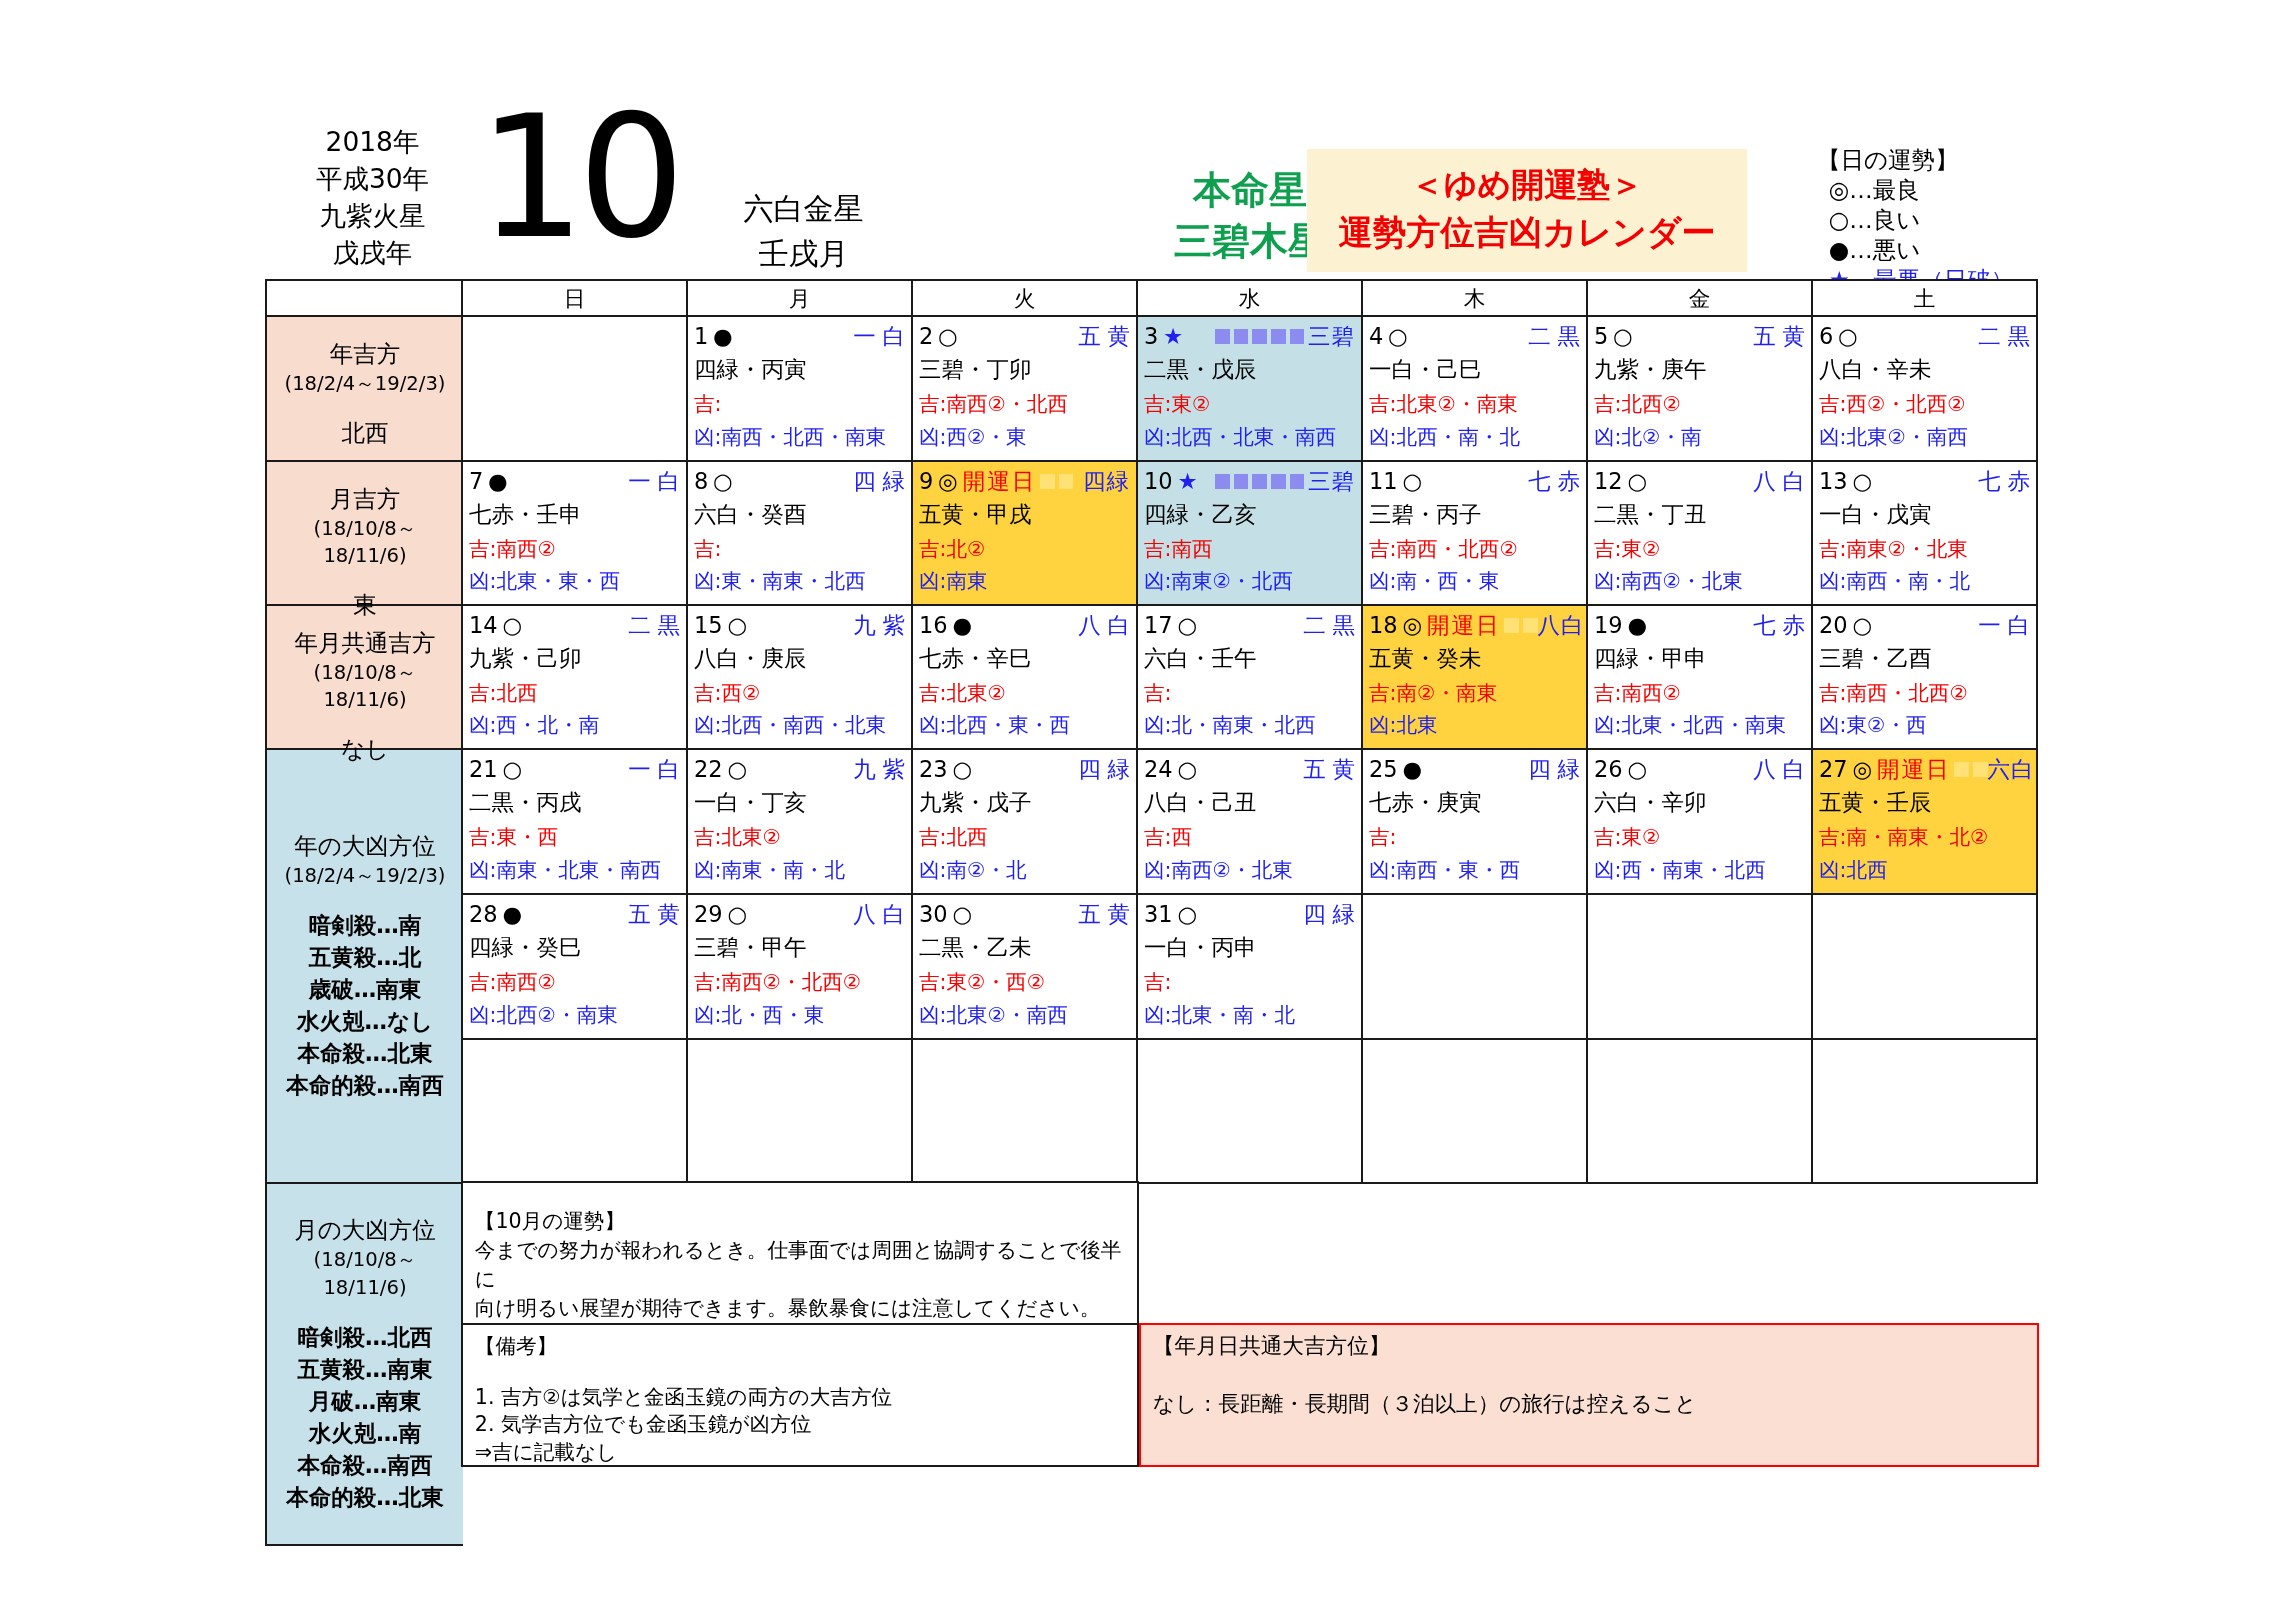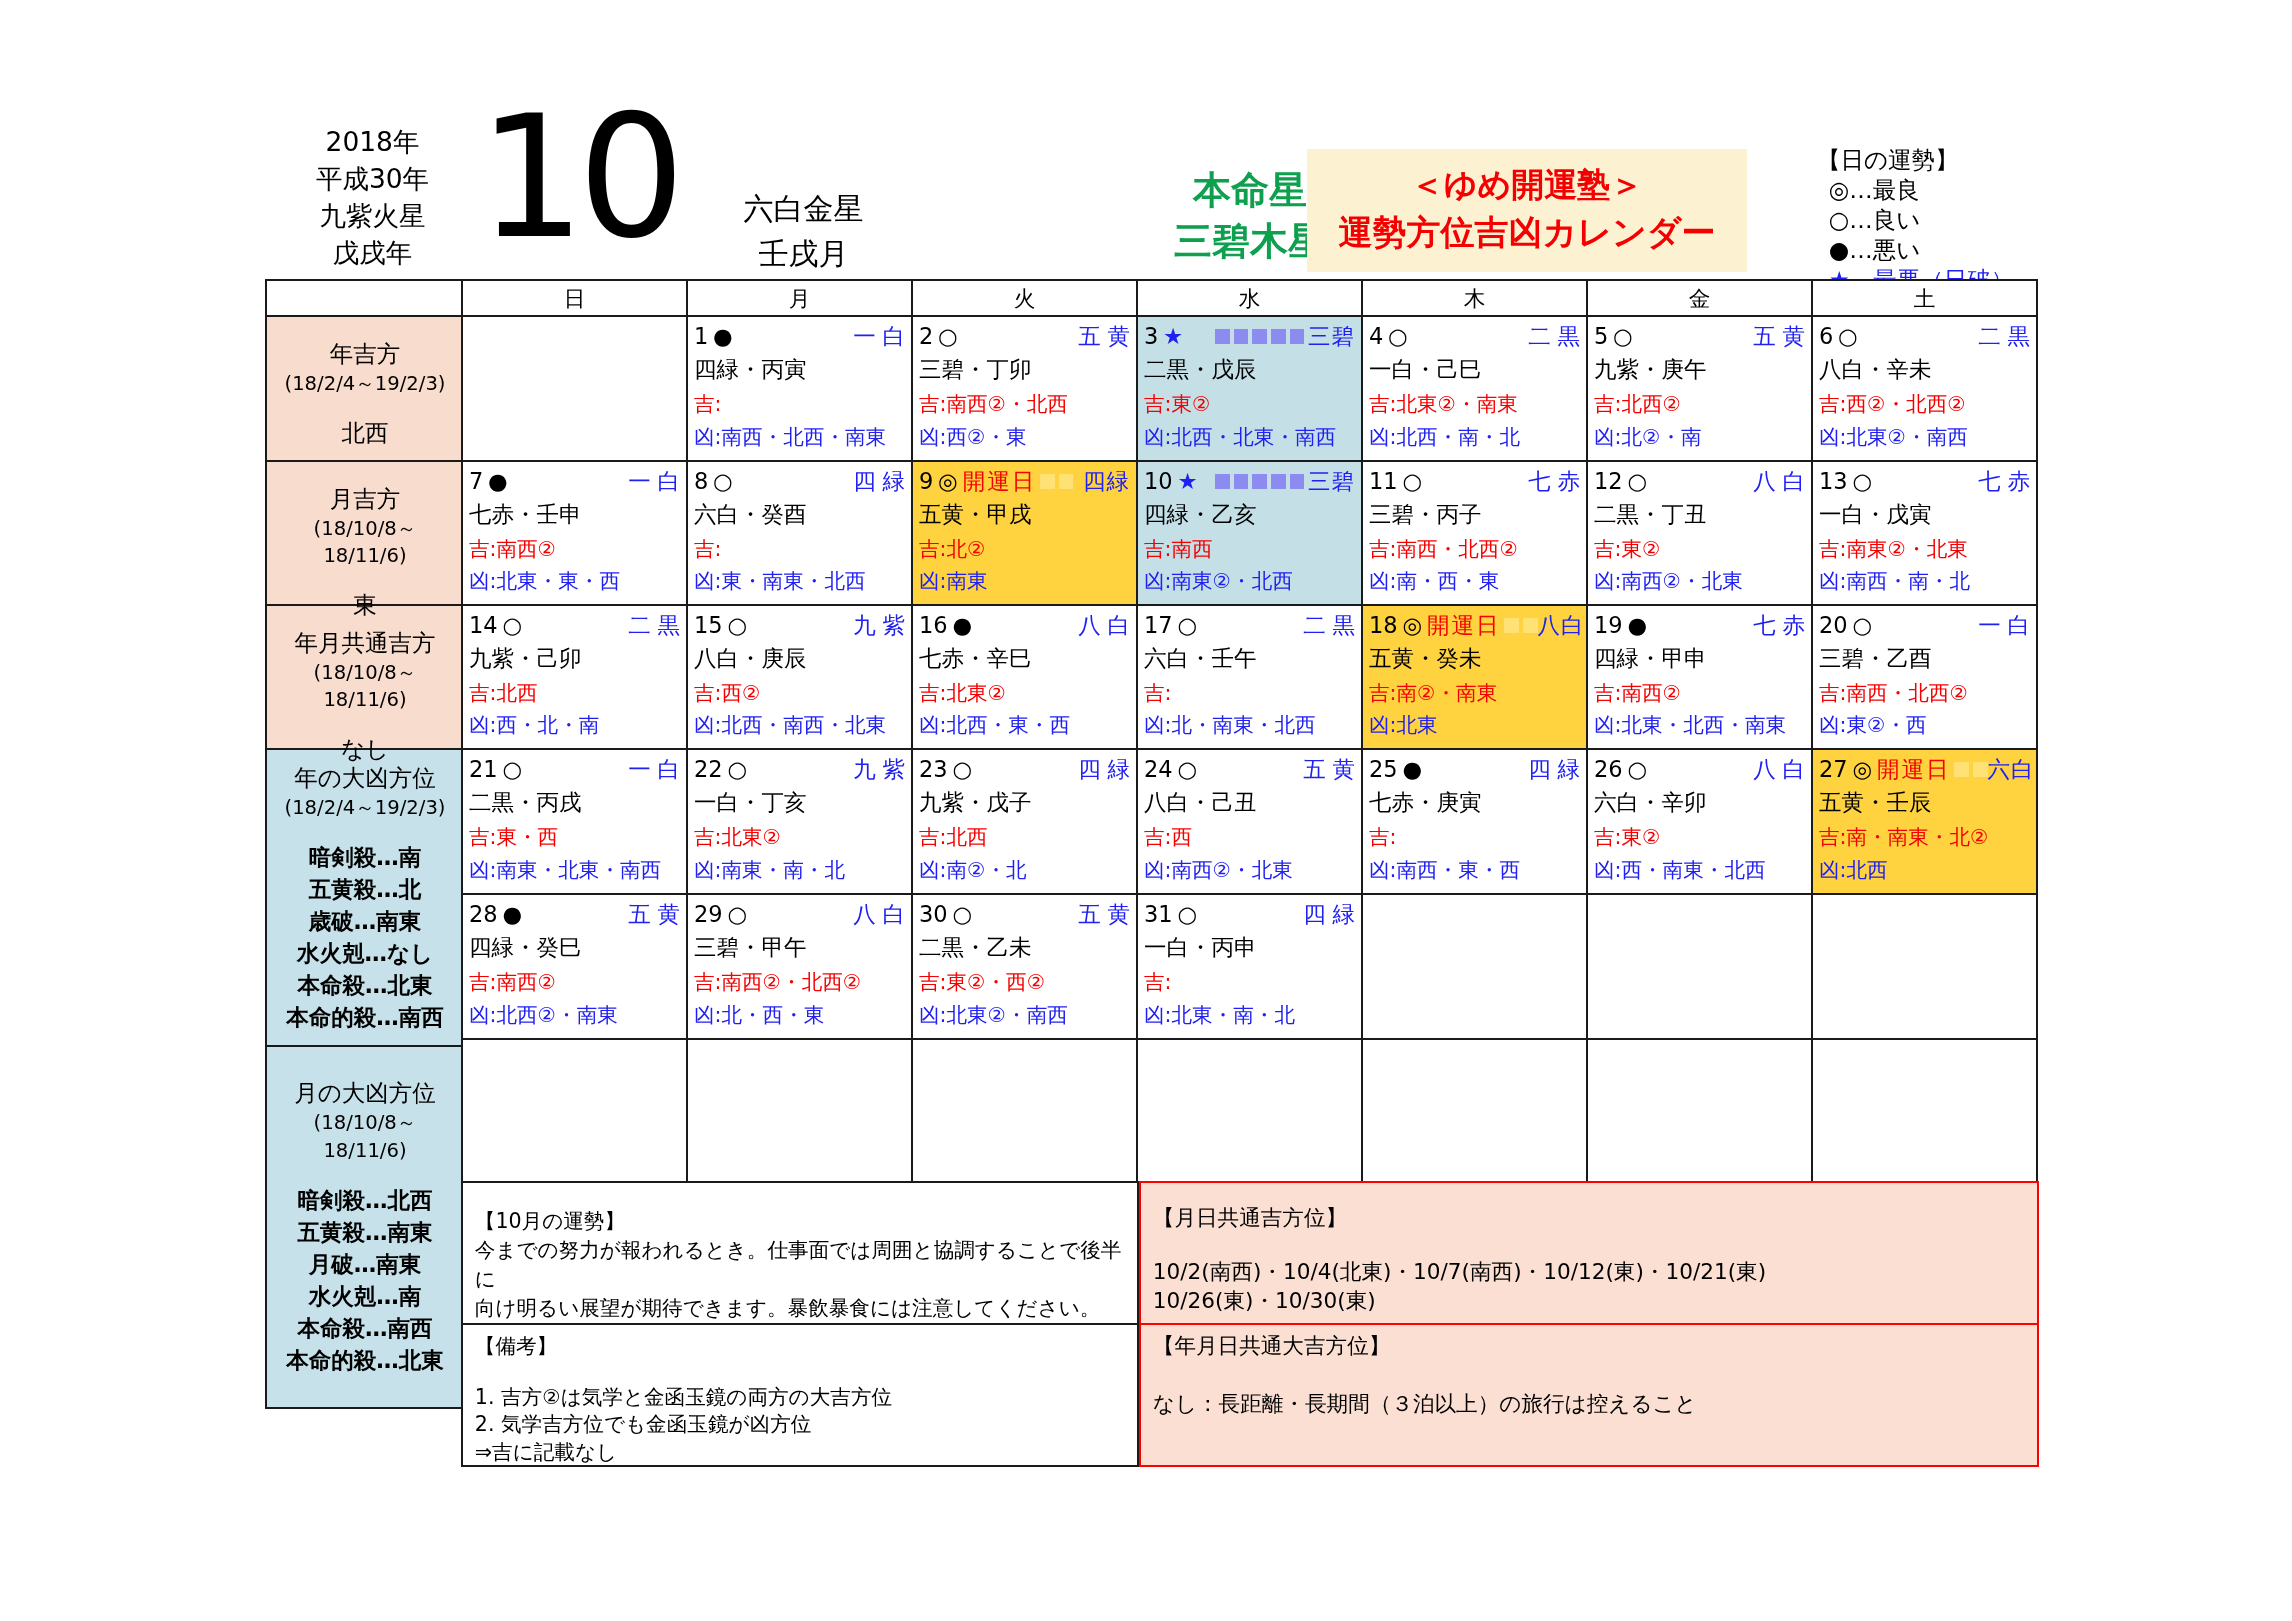--- a/index.html
+++ b/index.html
@@ -122,21 +122,21 @@
   <div class="section pink" style="height: 144px;">
     <div class="sec-title">年月共通吉方</div>
     <div class="sec-range">
           <div>(18/10/8～</div>
           <div>18/11/6)</div>
         </div>
     <div class="sec-value">なし</div>
 
   </div>
 
-  <div class="section blue" style="height: 297px;">
+  <div class="section blue" style="height: 434px;">
     <div class="sec-title">年の大凶方位</div>
     <div class="sec-range">
           <div>(18/2/4～19/2/3)</div>
         </div>
 
     <div class="sec-lines">
           <div>暗剣殺…南</div>
           <div>五黄殺…北</div>
           <div>歳破…南東</div>
           <div>水火剋…なし</div>
@@ -579,25 +579,20 @@
       <div class="cell"></div>
       <div class="cell"></div>
       <div class="cell"></div>
     </div>
 
   <div class="bbox" style="left:461px;top:1181px;width:678px;height:144px;padding-top:23.5px;font-size:20.6px;line-height:29px;">
     <div class="title">【10月の運勢】</div>
     <div>今までの努力が報われるとき。仕事面では周囲と協調することで後半に</div>
     <div>向け明るい展望が期待できます。暴飲暴食には注意してください。</div>
   </div>
-  <div class="bbox pink" style="left:1139px;top:1181px;width:900px;height:144px;padding-top:19.6px;">
-    <div class="title" style="margin-bottom:25.5px;">【月日共通吉方位】</div>
-    <div>10/2(南西)・10/4(北東)・10/7(南西)・10/12(東)・10/21(東)</div>
-    <div>10/26(東)・10/30(東)</div>
-  </div>
   <div class="bbox" style="left:461px;top:1323px;width:678px;height:144px;padding-top:7.8px;font-size:20.6px;line-height:27.4px;">
     <div class="title" style="margin-bottom:23.5px;">【備考】</div>
     <div>1. 吉方②は気学と金函玉鏡の両方の大吉方位</div>
     <div>2. 気学吉方位でも金函玉鏡が凶方位</div>
     <div>⇒吉に記載なし</div>
   </div>
   <div class="bbox pink" style="left:1139px;top:1323px;width:900px;height:144px;">
     <div class="title" style="margin-bottom:29px;">【年月日共通大吉方位】</div>
     <div>なし：長距離・長期間（３泊以上）の旅行は控えること</div>
   </div>

